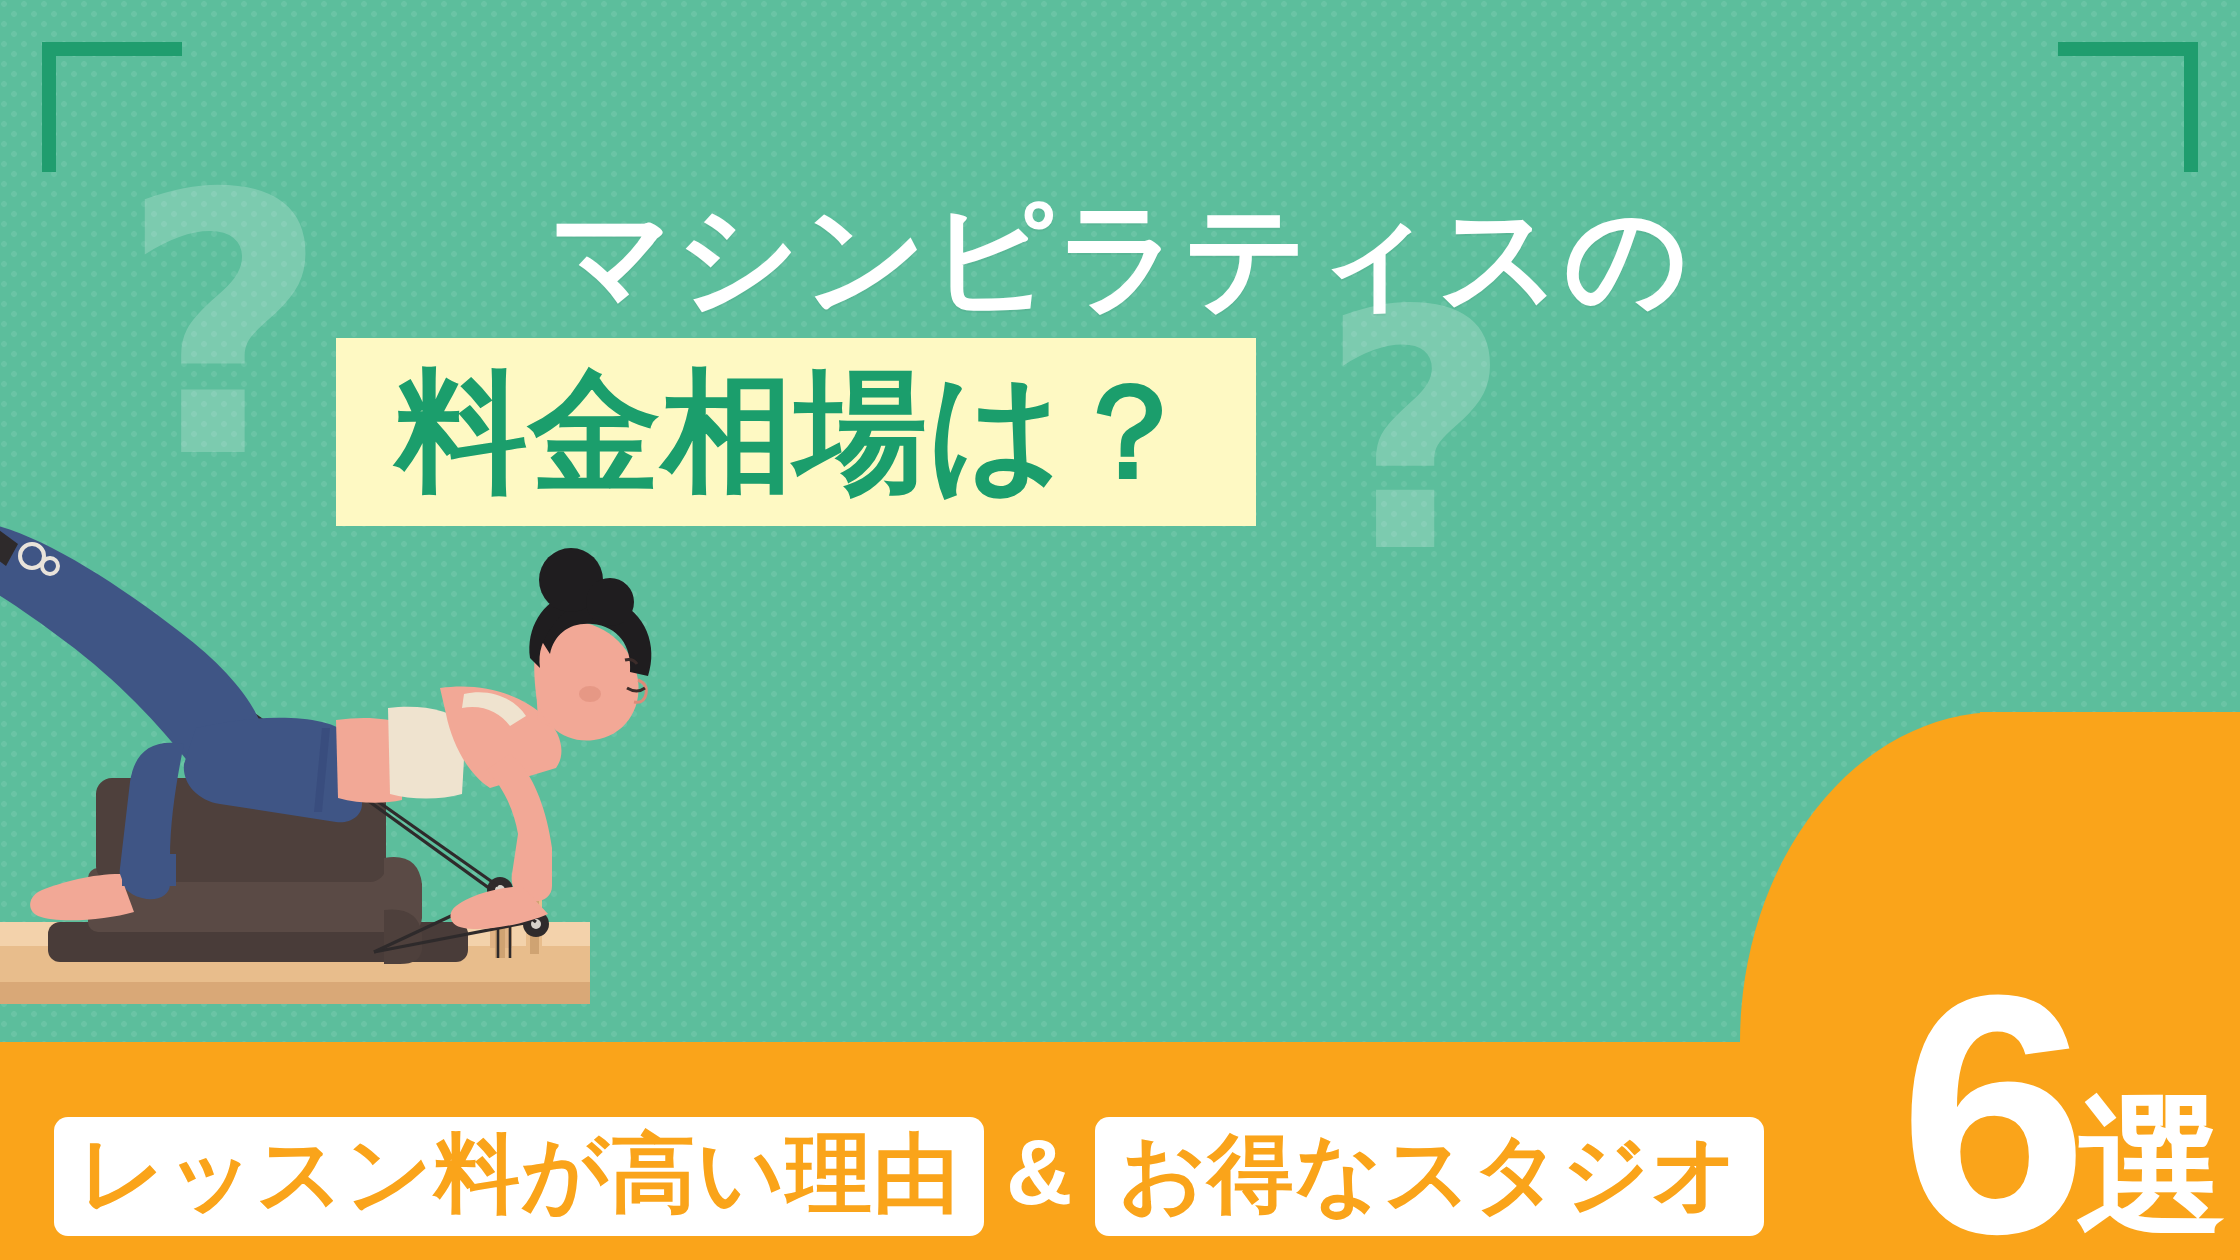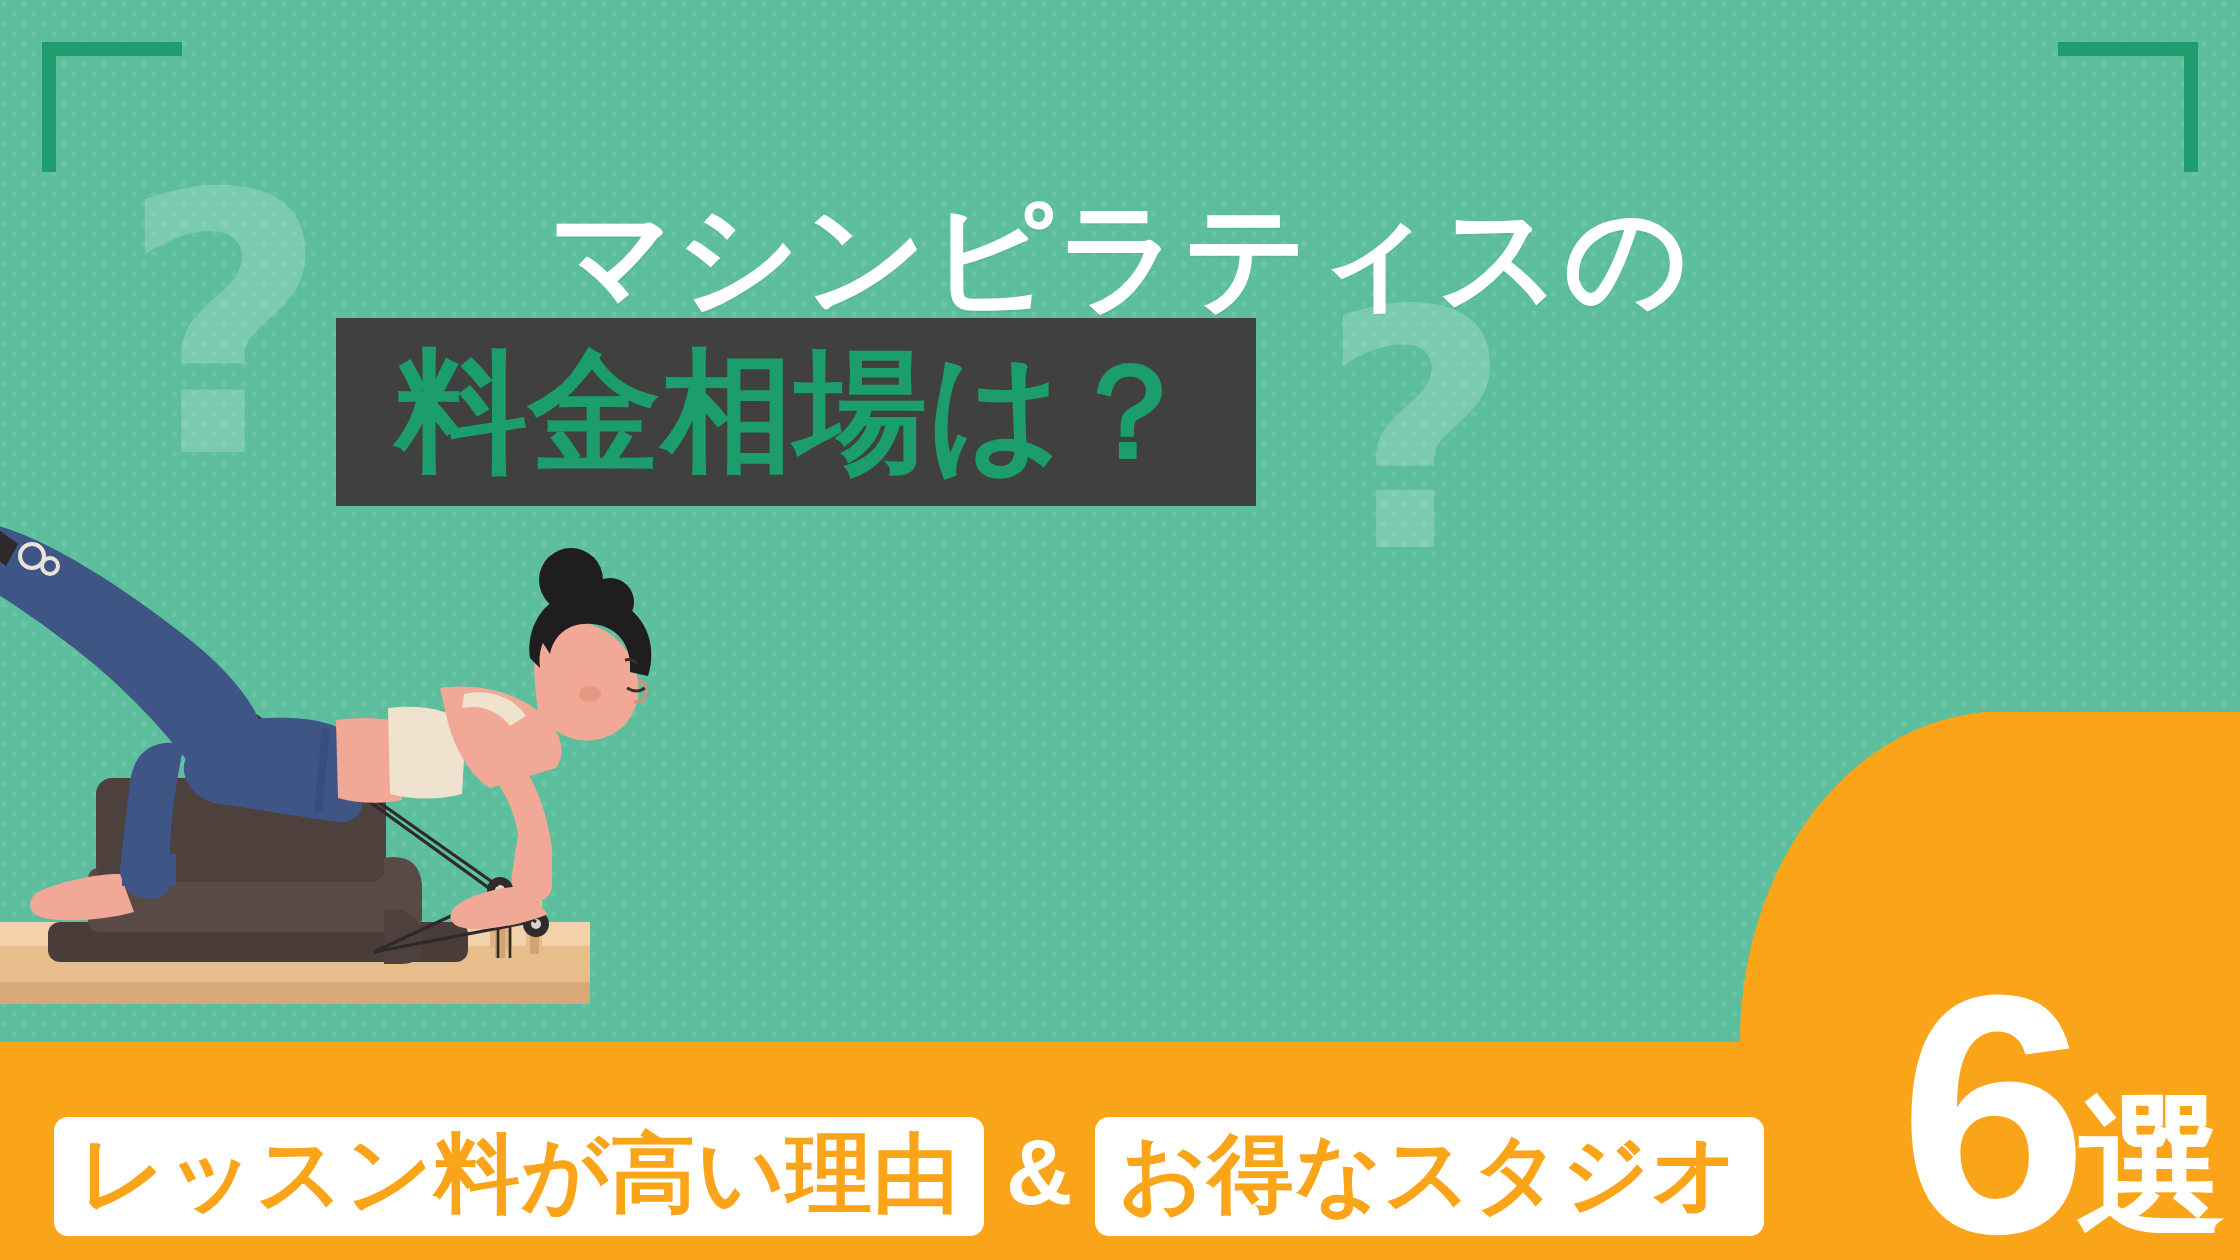--- a/index.html
+++ b/index.html
@@ -51,23 +51,23 @@
     color:#ffffff;
     font-size:122px;
     font-weight:700;
     letter-spacing:2px;
     line-height:1.0;
     text-shadow:0 2px 0 rgba(0,0,0,0.04);
     white-space:nowrap;
   }
   #title-box{
     position:absolute;
-    left:336px;top:318px;
+    left:336px;top:338px;
     width:920px;height:188px;
-    background:#404040;
+    background:#fef9c3;
     display:flex;align-items:center;justify-content:center;
   }
   #title-box-text{
     color:#1b9e6c;
     font-size:132px;
     font-weight:700;
     letter-spacing:1px;
     line-height:1;
     white-space:nowrap;
   }

